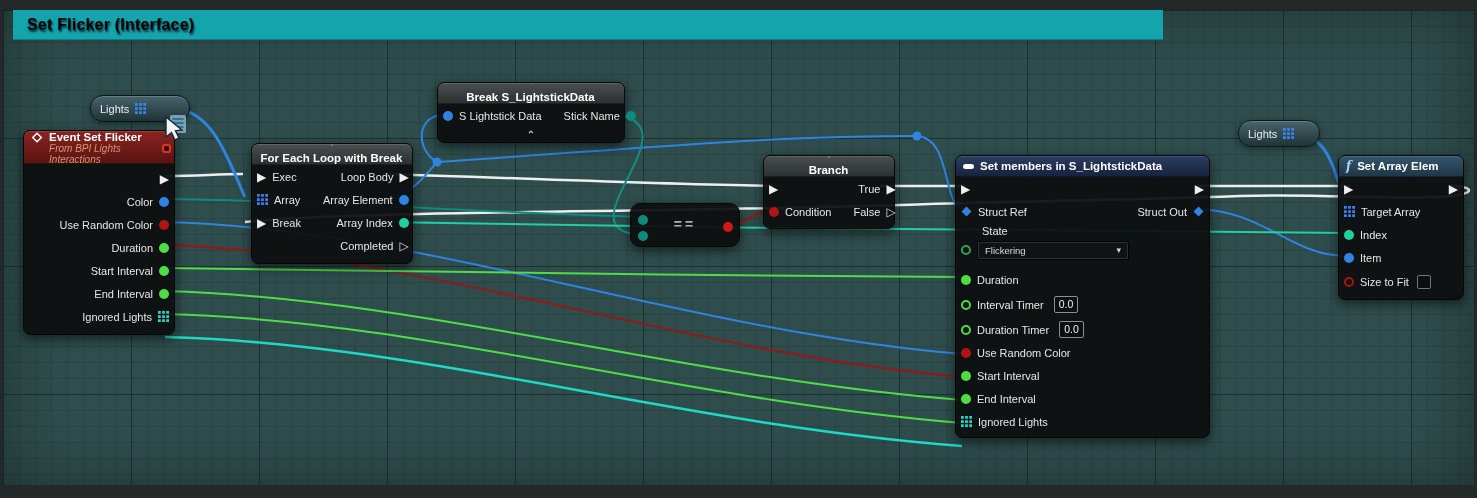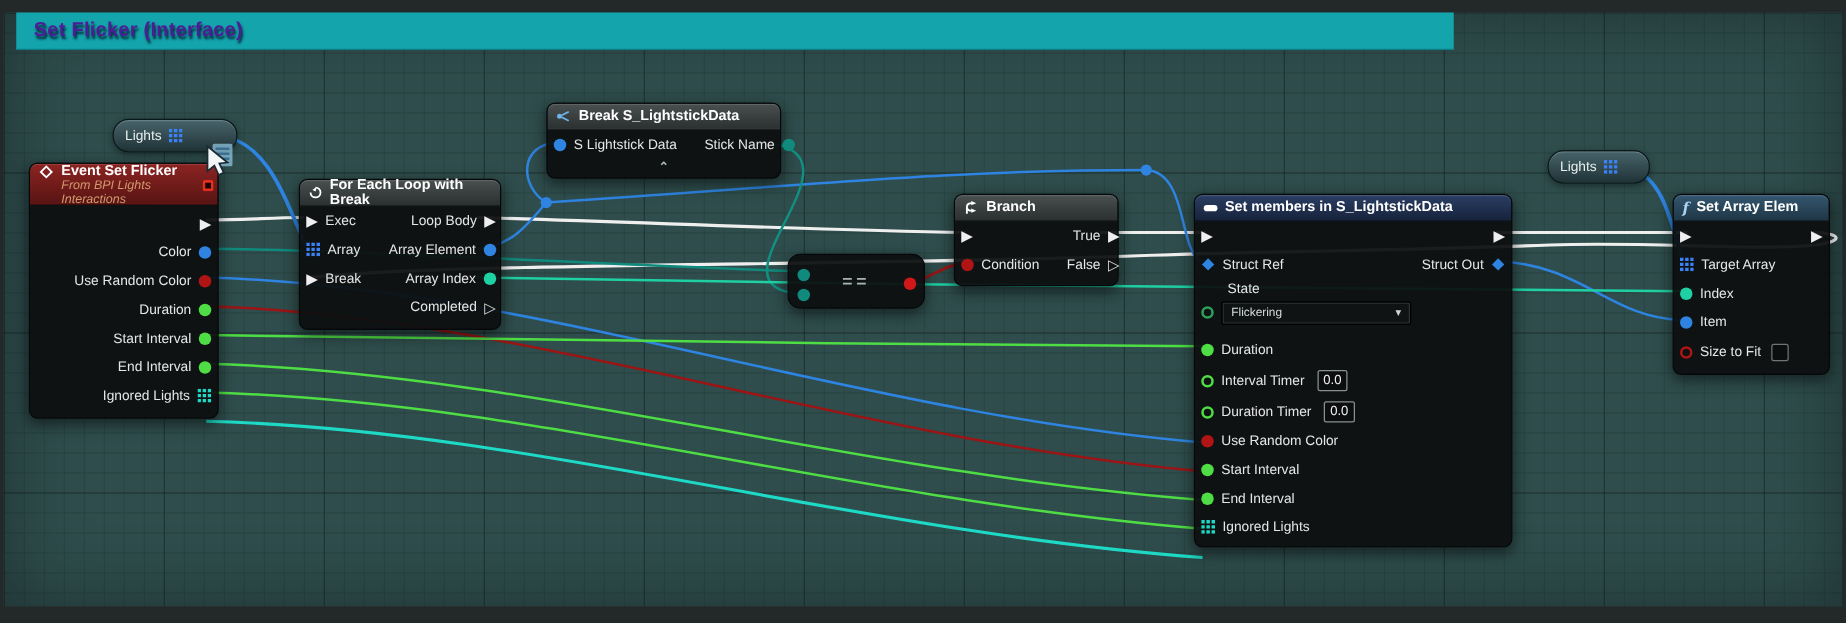--- a/index.html
+++ b/index.html
@@ -10,29 +10,29 @@
     background-image:
       linear-gradient(rgba(0,0,0,.28) 1px,transparent 1px),
       linear-gradient(90deg,rgba(0,0,0,.28) 1px,transparent 1px),
       linear-gradient(rgba(0,0,0,.12) 1px,transparent 1px),
       linear-gradient(90deg,rgba(0,0,0,.12) 1px,transparent 1px);
     background-size:128px 128px,128px 128px,16px 16px,16px 16px;
     box-shadow:inset 0 0 60px rgba(0,0,0,.35);}
   .titlebar{position:absolute;left:13px;top:10px;width:1150px;height:30px;background:#14a4ac;
     display:flex;align-items:center;padding-left:14px;box-sizing:border-box;
     border-bottom:1px solid #0c7d84;}
-  .titlebar span{font-size:16px;font-weight:bold;color:#4c1d95;letter-spacing:.2px;
+  .titlebar span{font-size:16px;font-weight:bold;color:#000000;letter-spacing:.2px;
     text-shadow:1px 2px 2px rgba(0,15,35,.85);}
   svg.wires{position:absolute;left:0;top:0;width:1477px;height:498px;}
   .node{position:absolute;background:rgba(13,15,16,.94);border:1px solid #060708;
     border-radius:7px;box-shadow:0 4px 12px rgba(0,0,0,.55);color:#e6e6e6;font-size:11px;}
   .hdr{height:20px;display:flex;align-items:center;gap:6px;padding:0 8px 0 7px;
     border-radius:6px 6px 0 0;font-weight:bold;font-size:11.5px;color:#fff;
     border-bottom:1px solid rgba(0,0,0,.6);box-shadow:inset 0 1px 0 rgba(255,255,255,.12);}
-  .hdr.gray{background:linear-gradient(#49504f,#2b3031);}
+  .hdr.gray{background:linear-gradient(#49504f,#2b3031);flex-direction:column;}
   .hdr.red{background:linear-gradient(#8c2422,#581413);}
   .hdr.navy{background:linear-gradient(#2a3e63,#17233d);}
   .hdr.steel{background:linear-gradient(#34566f,#1f3747);}
   .hdr .sub{display:block;font-weight:normal;font-style:italic;font-size:10px;color:#d09a6d;line-height:11px;}
   .hdr2{height:32px;border-radius:6px 6px 0 0;display:flex;align-items:flex-start;gap:6px;
     padding:0 8px 0 7px;border-bottom:1px solid rgba(0,0,0,.6);
     box-shadow:inset 0 1px 0 rgba(255,255,255,.12);}
   .row{display:flex;align-items:center;height:23px;padding:0 5px;box-sizing:border-box;}
   .row.out{justify-content:flex-end;}
   .lbl{padding:0 6px;white-space:nowrap;}
@@ -163,21 +163,21 @@
   </div>
 
   <svg class="cursor" viewBox="0 0 34 36">
     <rect x="10" y="2" width="16" height="18" rx="1.5" fill="#8fc3de" opacity=".75"></rect>
     <rect x="12.5" y="5" width="11" height="2" fill="#3b6f91"></rect>
       <rect x="12.5" y="9" width="11" height="2" fill="#3b6f91"></rect>
       <rect x="12.5" y="13" width="11" height="2" fill="#3b6f91"></rect>
     <path d="M6 4 L6 24 L11.5 19.5 L15 27 L19 25 L15.5 17.8 L22 17 Z" fill="#f2f6f8" stroke="#1a2a33" stroke-width="1.4"></path>
   </svg>
 
-  <div class="node" style="left:239px;top:143px;width:160px;">
+  <div class="node" style="left:251px;top:143px;width:160px;">
     <div class="hdr gray">
       <svg width="12" height="12" viewBox="0 0 12 12">
           <path d="M6 1.6 A4.4 4.4 0 1 1 1.6 6" fill="none" stroke="#fff" stroke-width="1.6"></path>
           <path d="M3.2 3.8 L6.8 1.2 L6.2 5.2 Z" fill="#fff"></path>
         </svg>
       <span>For Each Loop with Break</span>
     </div>
     <div style="display:flex;padding:0 0 6px;">
       <div style="flex:1;">
         <div class="row">

